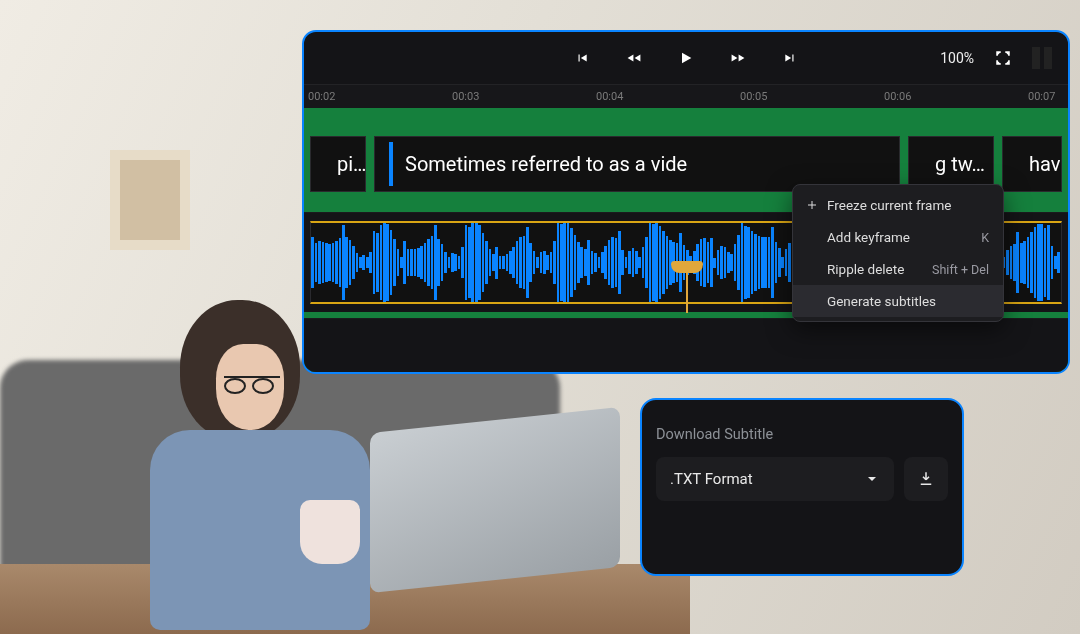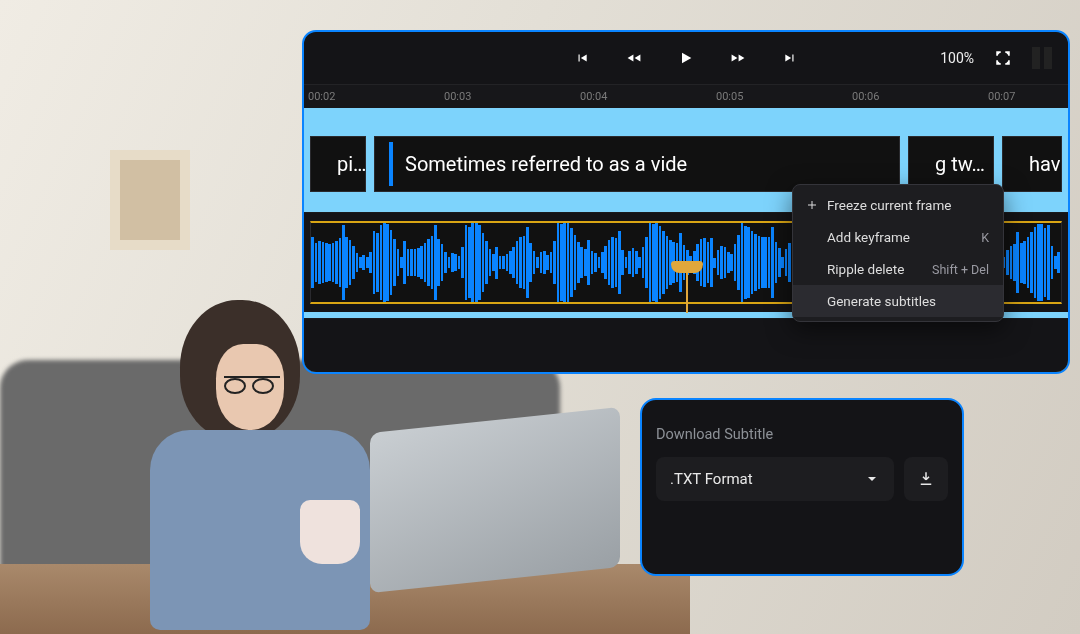--- a/index.html
+++ b/index.html
@@ -84,30 +84,30 @@
     cursor:pointer;
   }
   .tbtn svg { fill: #fff; }
   .zoom { color: #eee; font-size: 14px; }
   .bars { display:flex; gap:4px; }
   .bars i { width:8px; height:22px; background:#222; display:block;}
 
   .ruler {
     height: 24px; display:flex; align-items:center;
     font-size: 11px; color:#7a7a7a;
-    padding-left: 4px; gap: 8px;
+    padding-left: 4px; gap: 16px;
     border-top: 1px solid #232326;
     background:#17171a;
   }
   .ruler span { width: 128px; flex:none; }
 
   .tracks {
     position: relative;
     height: calc(100% - 52px - 24px);
-    background: #7dd3fc;
+    background: #15803d;
   }
 
   
   .sub-track {
     position:absolute; top:26px; left:0; right:0; height:60px;
     display:flex; gap:8px; padding: 0 6px;
     align-items:center;
   }
   .sub-clip {
     height: 56px; background:#111; border:1px solid #2a2a2e;

